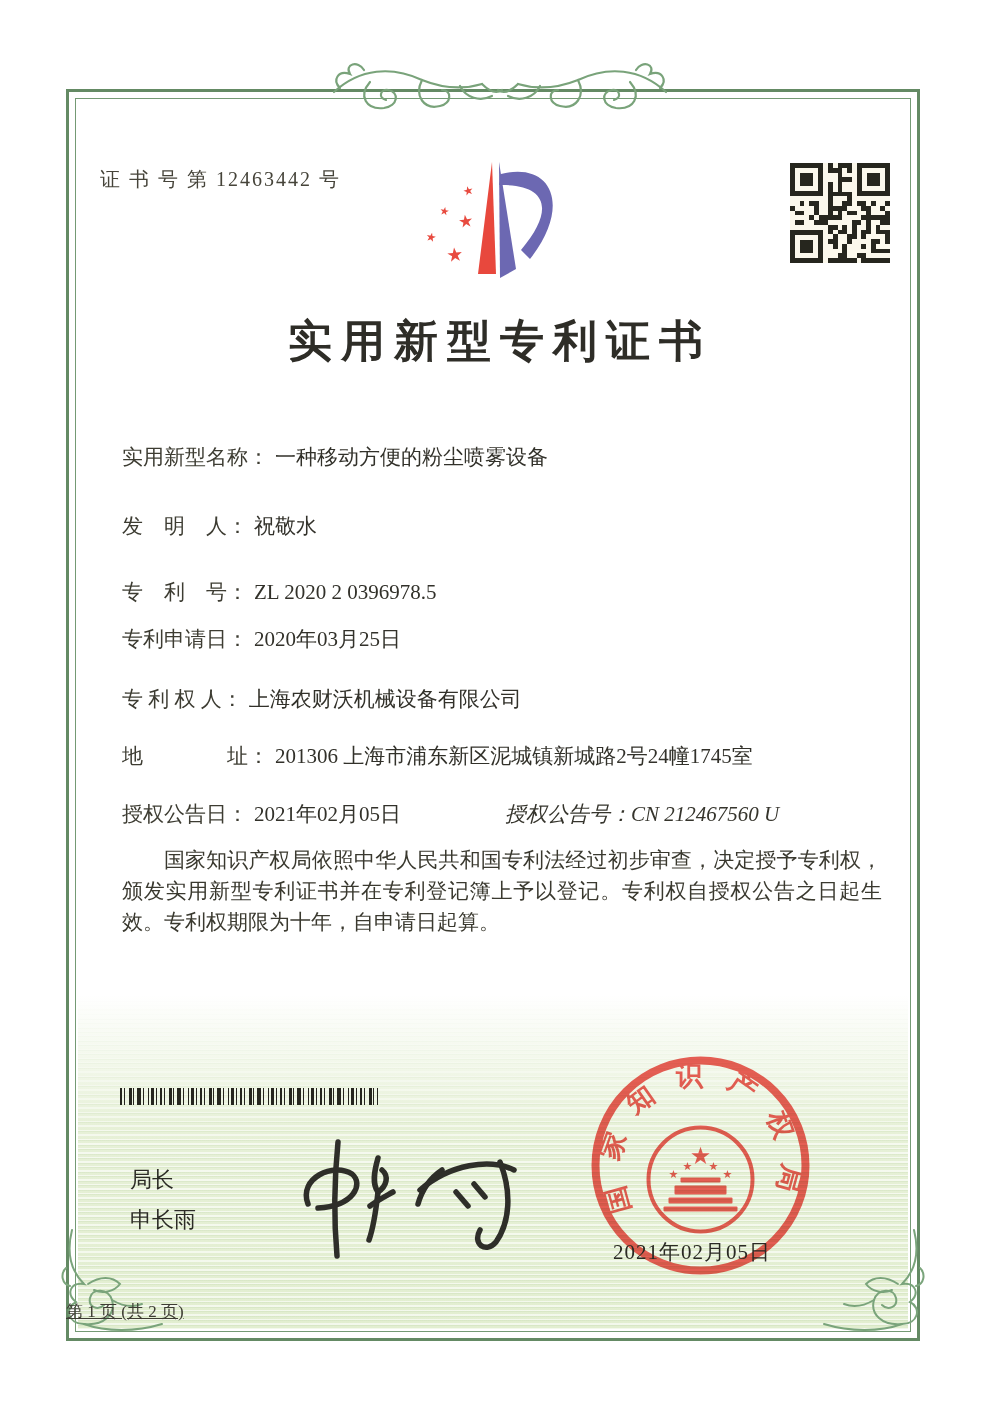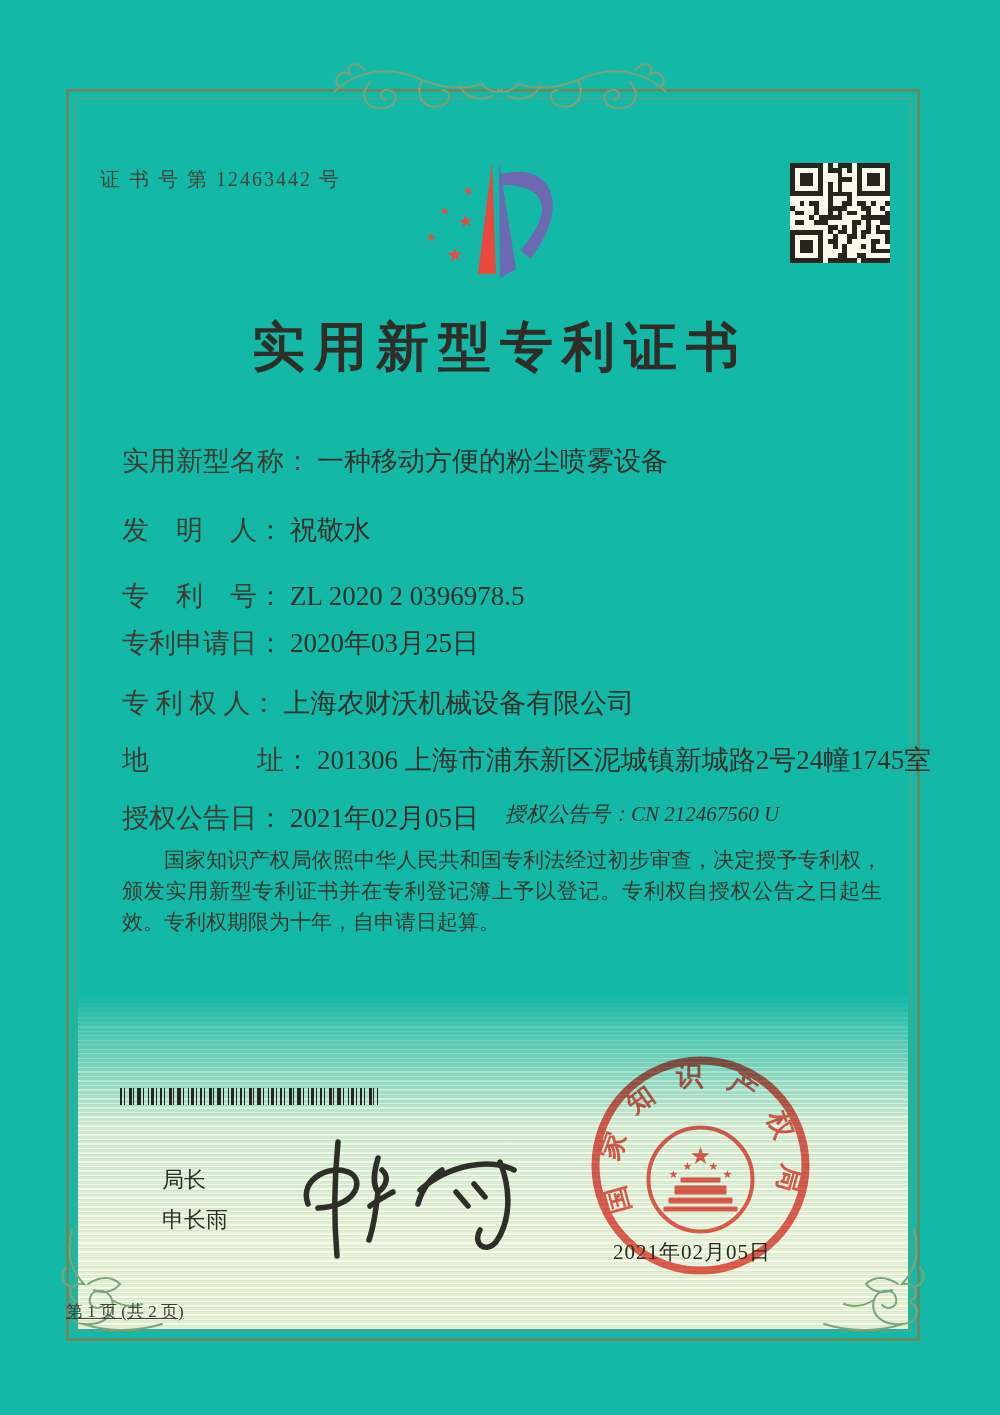--- a/index.html
+++ b/index.html
@@ -1,18 +1,18 @@
 <!DOCTYPE html>
 <html><head>
 <meta charset="utf-8">
 <style>
   html,body{margin:0;padding:0;background:#888;}
   .page{
     position:relative;width:1000px;height:1415px;margin:0 auto;
-    background:#14b8a6;overflow:hidden;
+    background:#ffffff;overflow:hidden;
     font-family:"Liberation Serif","DejaVu Serif",serif;
     color:#35342c;
   }
   
   .frame-outer{position:absolute;left:66px;top:89px;right:80px;bottom:74px;border:3px solid #648a64;}
   .frame-inner{position:absolute;left:75px;top:98px;right:89px;bottom:83px;border:1.5px solid #749a74;}
   
   .guilloche{position:absolute;left:78px;right:92px;top:995px;bottom:86px;
     background:linear-gradient(180deg,rgba(228,239,211,0) 0px,rgba(228,239,211,.9) 130px,#e4efd3 240px,#e2eed0 100%);}
   .guilloche .lines{position:absolute;inset:0;
@@ -21,40 +21,40 @@
             mask-image:linear-gradient(180deg,transparent 0,#000 150px);}
   
   .cert-no{position:absolute;left:100px;top:166px;font-size:20px;letter-spacing:2px;color:#46443a;}
   .logo{position:absolute;left:415px;top:150px;width:160px;height:145px;}
   .qr{position:absolute;left:790px;top:163px;width:100px;height:100px;background:#fbf8ec;}
   .qr-cells{position:absolute;inset:0;display:grid;grid-template-columns:repeat(21,1fr);grid-template-rows:repeat(21,1fr);}
   .qr-cells .q{background:#26261e;}
   .finder{position:absolute;width:33px;height:33px;border:5px solid #26261e;box-sizing:border-box;background:#fbf8ec;}
   .finder::after{content:"";position:absolute;inset:5px;background:#26261e;}
   .finder.tl{left:0;top:0}.finder.tr{right:0;top:0}.finder.bl{left:0;bottom:0}
-  .title{position:absolute;left:0;right:0;top:312px;text-align:center;font-size:53px;font-weight:700;
+  .title{position:absolute;left:0;right:0;top:312px;text-align:center;font-size:44px;font-weight:700;
     letter-spacing:9px;color:#2e2d27;}
   
-  .row{position:absolute;left:122px;font-size:27px;white-space:nowrap;}
+  .row{position:absolute;left:122px;font-size:21px;white-space:nowrap;}
   .row .lbl{color:#3d3c32;}
   .row .val{color:#32312a;margin-left:6px;}
   .row2{position:absolute;font-size:21px;white-space:nowrap;font-style:italic;}
   
   .body-text{position:absolute;left:122px;right:118px;top:845px;}
   .body-text p{margin:0;text-indent:2em;font-size:21px;line-height:31px;text-align:justify;color:#3a392f;}
   
   .barcode{position:absolute;left:120px;top:1088px;width:258px;height:17px;
     background:repeating-linear-gradient(90deg,
       #26261f 0 2px,transparent 2px 4px,#26261f 4px 5px,transparent 5px 9px,
       #26261f 9px 12px,transparent 12px 13px,#26261f 13px 14px,transparent 14px 17px,
       #26261f 17px 21px,transparent 21px 23px,#26261f 23px 24px,transparent 24px 28px,
       #26261f 28px 29px,transparent 29px 31px,#26261f 31px 34px,transparent 34px 36px,
       #26261f 36px 37px,transparent 37px 40px);}
   .director{position:absolute;left:130px;top:1160px;font-size:22px;color:#2c2c26;line-height:40px;
-    font-family:"Liberation Sans","DejaVu Sans",sans-serif;margin-left:32px;}
+    font-family:"Liberation Sans","DejaVu Sans",sans-serif;}
   .signature{position:absolute;left:262px;top:1112px;width:270px;height:150px;}
   .seal{position:absolute;left:583px;top:1048px;width:235px;height:235px;mix-blend-mode:multiply;}
   .seal-date{position:absolute;left:613px;top:1238px;font-size:21px;letter-spacing:1px;color:#2a2a24;z-index:3;}
   .page-info{position:absolute;left:66px;right:80px;top:1300px;text-align:left;font-size:17px;color:#3d3c33;text-decoration:underline;}
   .back-note{position:absolute;left:0;right:0;top:1364px;text-align:center;font-size:17.5px;color:#3a3930;}
   .ornament-top{position:absolute;left:330px;top:58px;width:340px;height:66px;}
   .flourish{position:absolute;width:120px;height:115px;}
   .flourish.left{left:58px;bottom:72px;}
   .flourish.right{right:72px;bottom:72px;transform:scaleX(-1);}
 </style>

